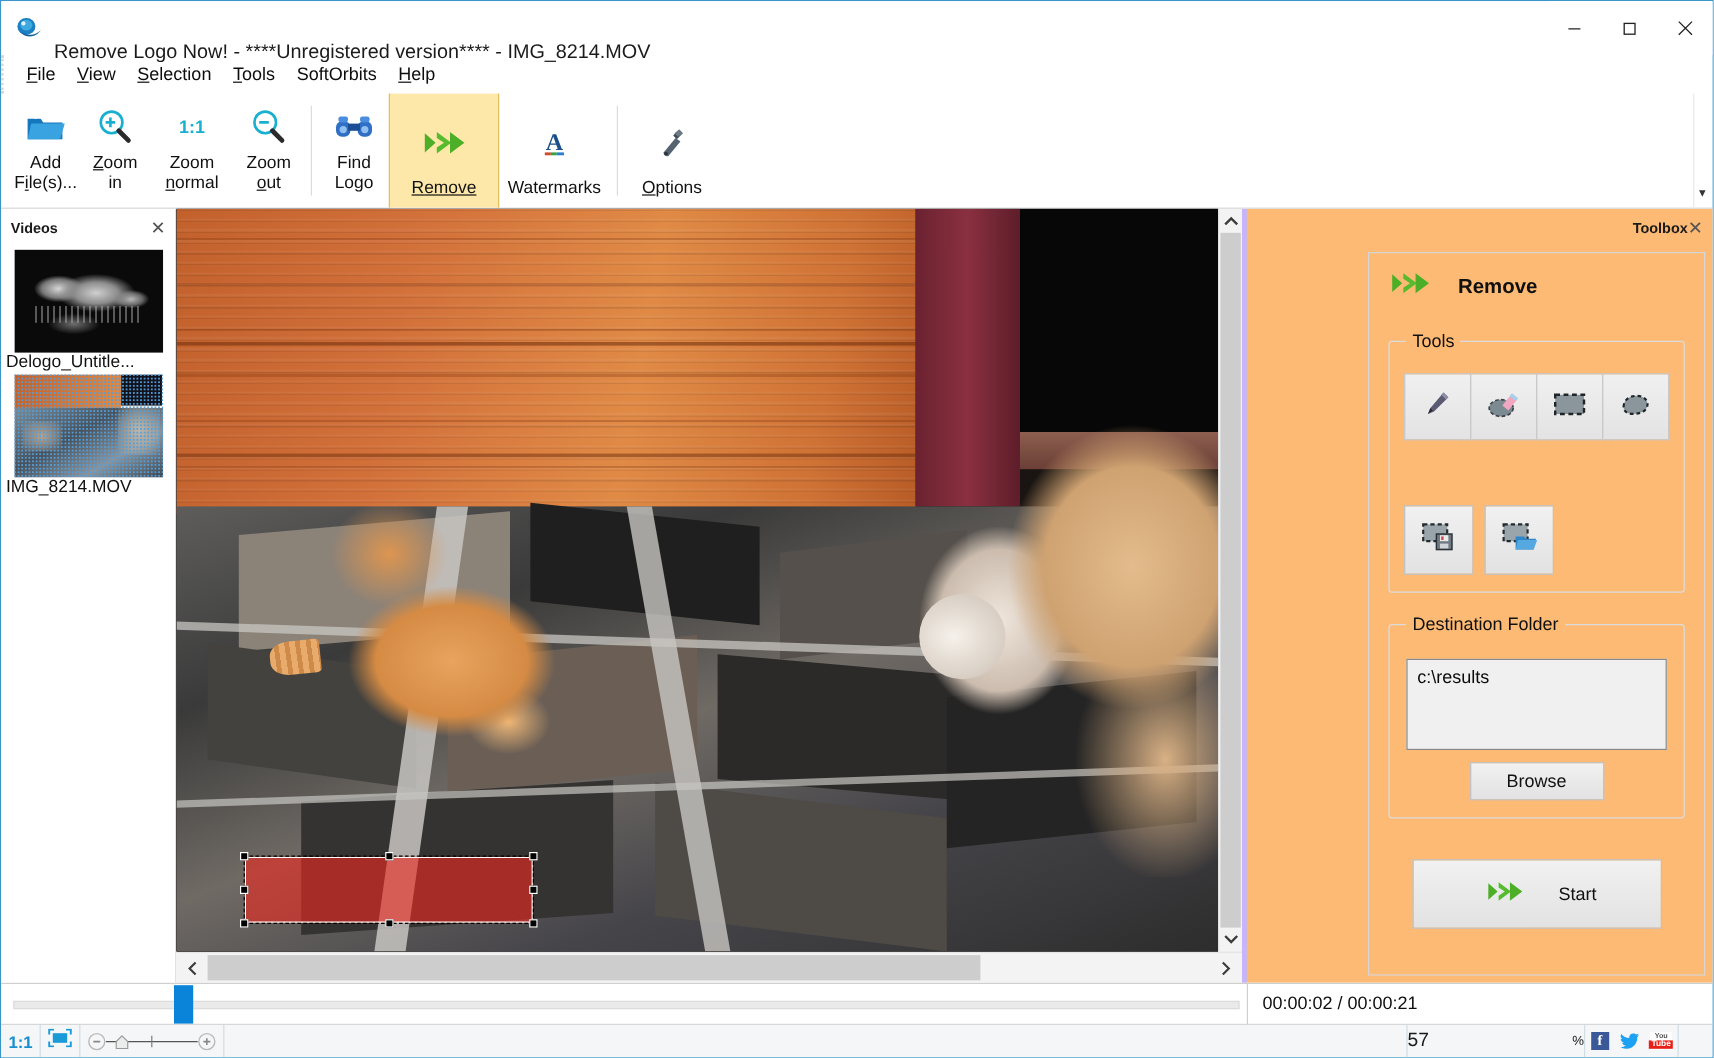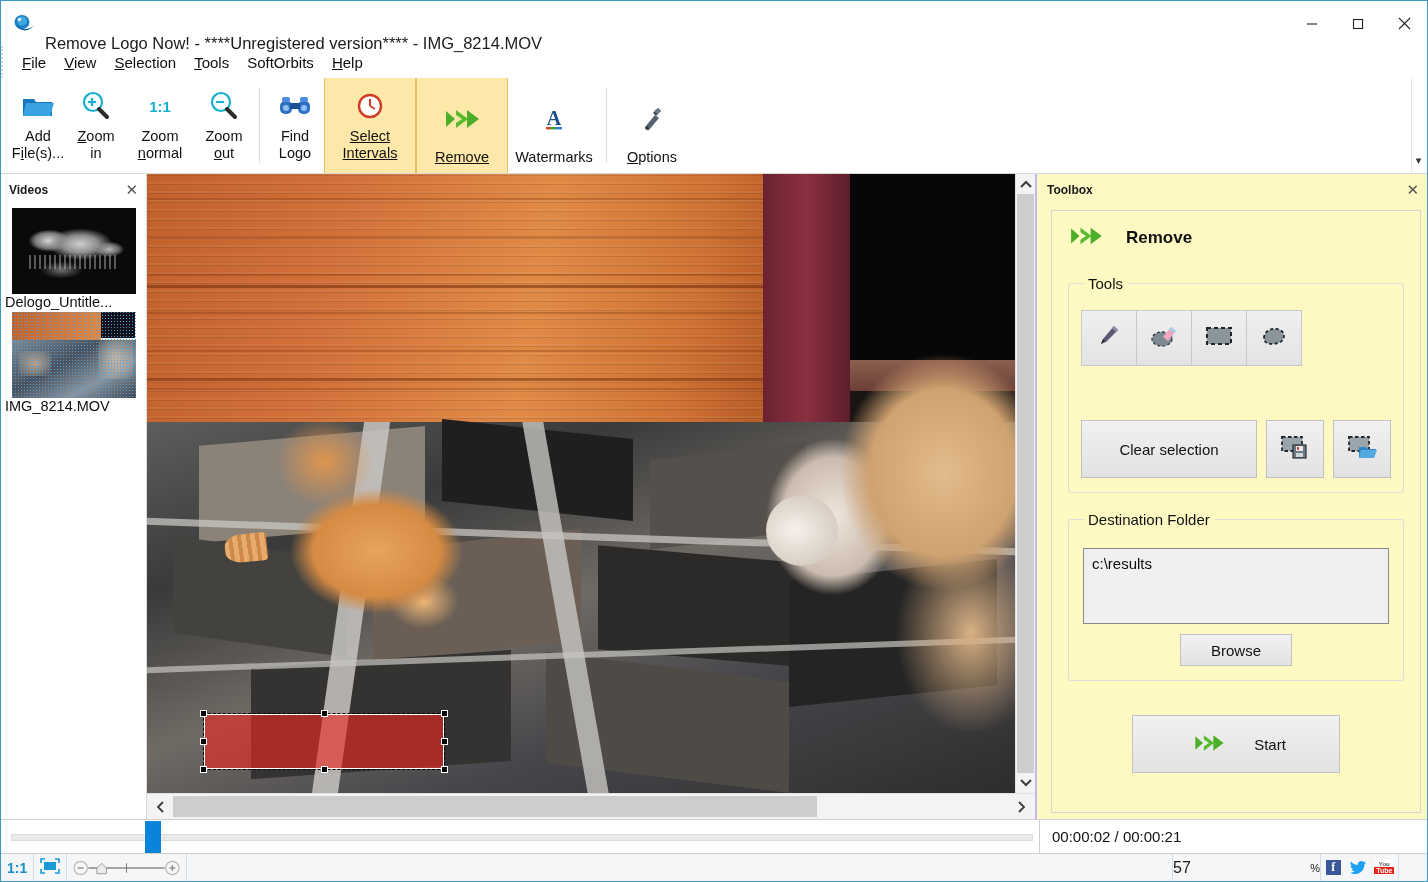--- a/index.html
+++ b/index.html
@@ -244,23 +244,23 @@
     box-shadow: inset 0 0 0 1px #fff;
   }
   .sel-h {
     position:absolute; width:7px; height:7px; background:#000;
     border:1px solid #fff;
   }
 
   
   .toolbox {
     width: 392px; flex: 0 0 392px;
-    background: #fef9c3;
-    border-left: 2px solid #c4b5fd;
-    display: flex; flex-direction: column;
+    background: #fdba74;
+    border-left: 4px solid #c4b5fd;
+    display: flex; flex-direction: column; align-items: flex-end;
   }
   .tbx-inner {
     margin: 4px 6px 6px 14px;
     border: 1px solid #d6d6d6;
     flex: 1; padding: 12px 16px;
     display: flex; flex-direction: column;
   }
   .tbx-header { display: flex; align-items: center; gap: 22px; margin-bottom: 22px; }
   .tbx-title { font-size: 17px; font-weight: bold; color: #101010; }
   .group {
@@ -466,32 +466,20 @@
           <rect x="21" y="2" width="8" height="5" rx="2" fill="#4a8cdd"></rect>
           <circle cx="7" cy="13" r="3" fill="#8fc0f0"></circle>
           <circle cx="25" cy="13" r="3" fill="#8fc0f0"></circle>
         </svg>
       </div>
       <div class="tb-label">
         <span>Find</span><br><span>Logo</span>
       </div>
     </div>
 
-    <div class="tb-btn wide active">
-      <div class="tb-ico">
-        <svg width="30" height="30" viewBox="0 0 30 30">
-          <circle cx="15" cy="15" r="11" fill="#ffffff" stroke="#d23b23" stroke-width="2.4"></circle>
-          <line x1="15" y1="15" x2="15" y2="8" stroke="#d23b23" stroke-width="2"></line>
-          <line x1="15" y1="15" x2="20" y2="18" stroke="#d23b23" stroke-width="2"></line>
-        </svg>
-      </div>
-      <div class="tb-label">
-        <u>Select</u><br><u>Intervals</u>
-      </div>
-    </div>
 
     <div class="tb-btn wide active" style="justify-content:center;padding-top:14px;">
       <div class="tb-ico">
         <svg width="38" height="28" viewBox="0 0 38 28">
           <path d="M3 6 L12 14 L3 22 L3 6 Z" fill="#4caf27"></path>
           <path d="M13 5 L25 14 L13 23 L13 18 L19 14 L13 10 Z" fill="#57bb2e"></path>
           <path d="M24 5 L36 14 L24 23 L24 5 Z" fill="#4caf27"></path>
         </svg>
       </div>
       <div class="tb-label" style="margin-top:10px;">
@@ -697,21 +685,20 @@
               <span>
                 <svg width="28" height="24" viewBox="0 0 28 24">
                   <path d="M4 14 C4 6 14 3 20 6 C26 9 25 17 18 19 C11 21 4 20 4 14 Z" fill="#8b959c" stroke="#1e2428" stroke-width="1.8" stroke-dasharray="3 2.5"></path>
                 </svg>
               </span>
             </div>
 
           </div>
 
           <div class="clear-row">
-            <div class="btn btn-clear">Clear selection</div>
             <div class="btn btn-sq">
               <span>
                 <svg width="30" height="26" viewBox="0 0 30 26">
                   <rect x="2" y="2" width="20" height="14" fill="#9aa4ab" stroke="#232a2f" stroke-width="1.8" stroke-dasharray="3.5 2.5"></rect>
                   <rect x="13" y="10" width="13" height="13" fill="#6f7a82" stroke="#2a3137" stroke-width="1.2"></rect>
                   <rect x="16" y="11" width="7" height="5" fill="#e8eaec"></rect>
                   <rect x="17" y="12" width="2" height="3" fill="#d04a4a"></rect>
                   <rect x="16" y="18" width="7" height="4" fill="#cfd4d7"></rect>
                 </svg>
               </span>

